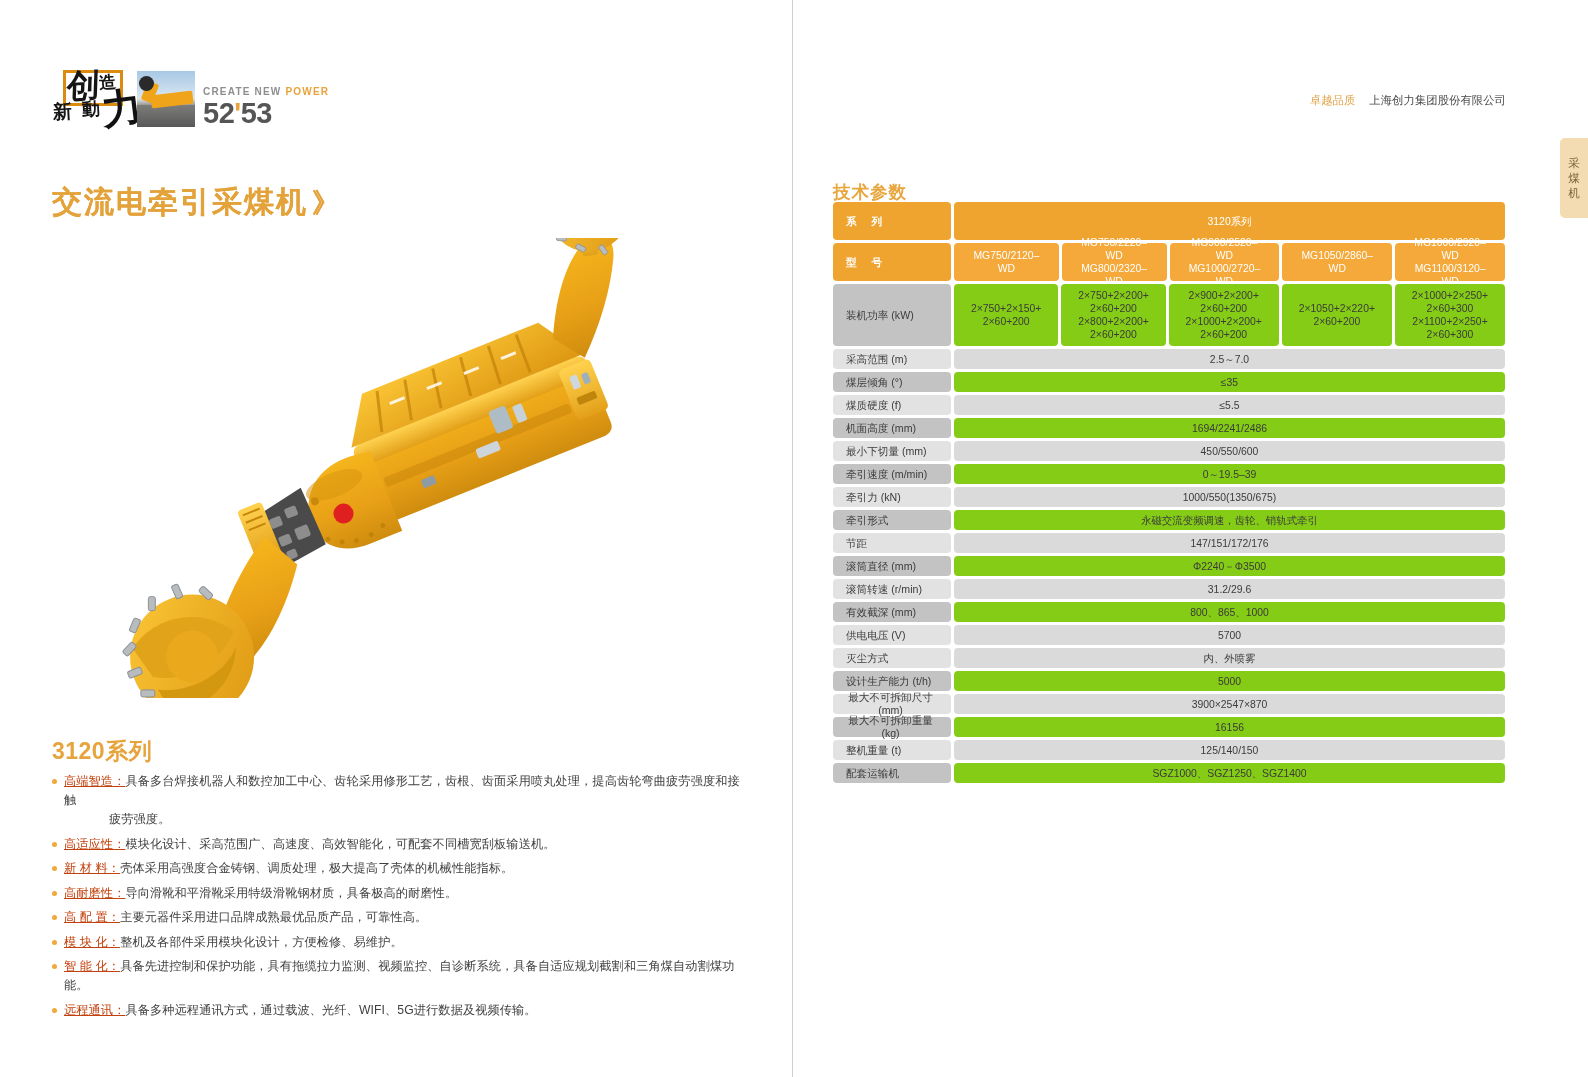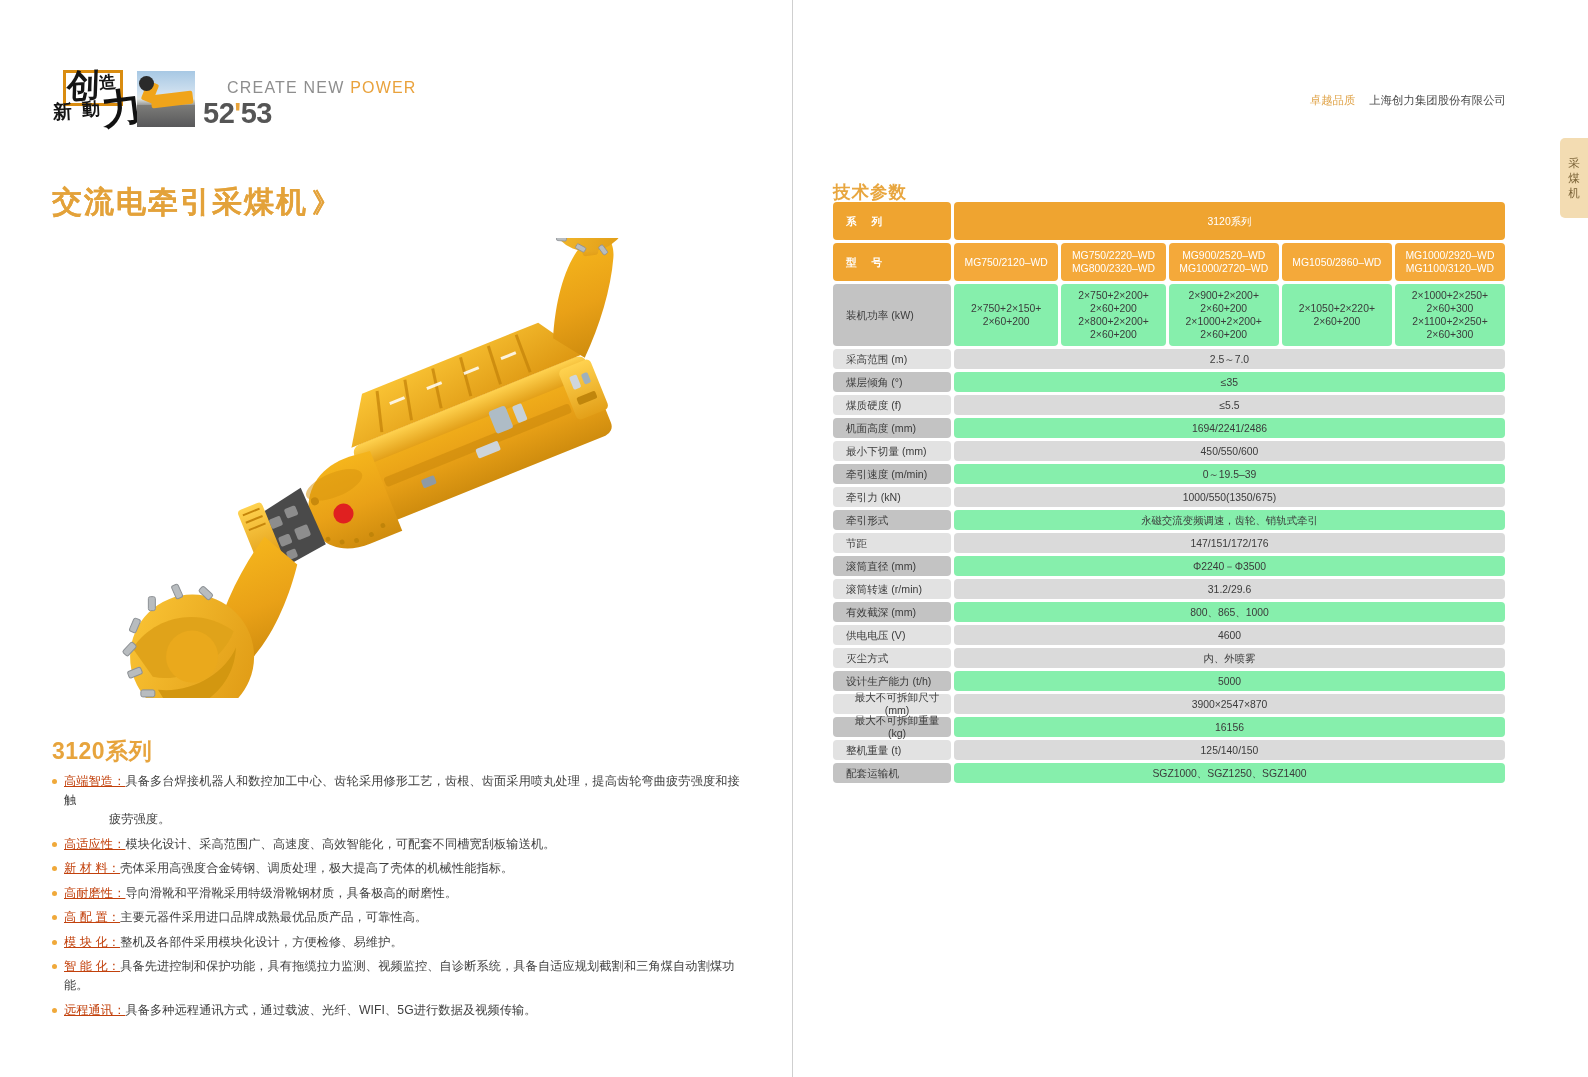--- a/index.html
+++ b/index.html
@@ -27,21 +27,21 @@
   .cal .g5{position:absolute;left:47px;top:20px;font-size:40px;line-height:40px;color:#111;font-weight:bold;font-family:"DejaVu Serif",serif;transform:rotate(-7deg);}
 
   .logo-photo{position:absolute;left:82px;top:3px;width:58px;height:56px;overflow:hidden;
     background:linear-gradient(#a7c8e4 0%,#cfe0ef 38%,#dfe5e3 50%,#8f8f8c 62%,#6e6e6b 100%);}
   .logo-photo .road{position:absolute;left:0;bottom:0;width:100%;height:22px;background:linear-gradient(#7c7c79,#58585a);}
   .logo-photo .mach{position:absolute;left:14px;top:22px;width:42px;height:13px;background:#f0a41a;border-radius:2px;transform:rotate(-7deg);}
   .logo-photo .arm{position:absolute;left:7px;top:11px;width:12px;height:20px;background:#f0a41a;transform:rotate(22deg);border-radius:2px;}
   .logo-photo .drum{position:absolute;left:2px;top:5px;width:15px;height:15px;border-radius:50%;background:#2a2a2a;}
 
   .logo-text{position:relative;padding-bottom:2px;}
-  .cnp{font-size:16px;letter-spacing:1.2px;color:#8e8e8e;font-weight:400;margin-left:24px;}
+  .cnp{font-size:10px;letter-spacing:1.2px;color:#8e8e8e;font-weight:700;}
   .cnp .pw{color:#e9a23c;}
   .pgno{font-size:29px;font-weight:bold;color:#555;letter-spacing:-0.5px;line-height:30px;margin-top:1px;}
   .pgno .tick{color:#e8a33b;}
 
   .main-title{position:absolute;left:52px;top:182px;font-size:30px;font-weight:bold;letter-spacing:2px;
     background:linear-gradient(180deg,#f3c36a 0%,#e2972c 55%,#efb95b 100%);
     -webkit-background-clip:text;background-clip:text;color:#e3a23a;}
   .main-title .chev{font-size:27px;letter-spacing:-3px;margin-left:4px;}
 
   
@@ -66,33 +66,33 @@
   .sidetab{position:absolute;right:0;top:138px;width:28px;height:80px;background:#f3dcb2;
     border-radius:5px 0 0 5px;display:flex;flex-direction:column;align-items:center;
     justify-content:center;gap:2px;}
   .sidetab span{font-size:11.5px;color:#7a6236;line-height:13px;}
 
   .tbl-title{position:absolute;left:40px;top:180px;font-size:17.5px;font-weight:bold;color:#e8a63f;letter-spacing:1px;}
 
   .table{position:absolute;left:40px;top:202px;width:672px;}
   .trow{display:flex;gap:3px;margin-bottom:3px;}
   .cell{display:flex;align-items:center;justify-content:center;text-align:center;
-    border-radius:4px;font-size:10.4px;line-height:13px;padding:4px 3px;box-sizing:border-box;}
+    border-radius:4px;font-size:10.4px;line-height:13px;padding:4px 16px;box-sizing:border-box;}
   .lab{flex:0 0 118px;justify-content:flex-start;padding-left:13px;color:#3c3c3c;font-size:10.6px;}
   .val{flex:1 1 auto;color:#3b3b3b;}
 
   .head .lab,.head .val{background:#efa430;color:#fff;font-weight:bold;}
   .head .val{font-weight:normal;}
   .head2 .lab{background:#efa430;color:#fff;font-weight:bold;}
   .head2 .val{background:#f4a93a;color:#fff;}
 
   .lightrow .lab{background:#e2e2e2;}
   .lightrow .val{background:#dadada;}
   .darkrow .lab{background:#c3c3c3;}
-  .darkrow .val{background:#86efac;}
+  .darkrow .val{background:#84cc16;}
 
   .r-series{height:38px;}
   .r-model{height:38px;}
   .r-power{height:62px;}
   .r-std{height:20px;}
 
   .head .lab{letter-spacing:6px;}
   .head2 .lab{letter-spacing:6px;}
   .multi{white-space:pre-line;}
 </style>
@@ -405,21 +405,21 @@
       <div class="trow lightrow r-std">
           <div class="cell lab">滚筒转速 (r/min)</div>
           <div class="cell val">31.2/29.6</div>
         </div>
       <div class="trow darkrow r-std">
           <div class="cell lab">有效截深 (mm)</div>
           <div class="cell val">800、865、1000</div>
         </div>
       <div class="trow lightrow r-std">
           <div class="cell lab">供电电压 (V)</div>
-          <div class="cell val">4600</div>
+          <div class="cell val">5700</div>
         </div>
       <div class="trow lightrow r-std">
           <div class="cell lab">灭尘方式</div>
           <div class="cell val">内、外喷雾</div>
         </div>
       <div class="trow darkrow r-std">
           <div class="cell lab">设计生产能力 (t/h)</div>
           <div class="cell val">5000</div>
         </div>
       <div class="trow lightrow r-std">

